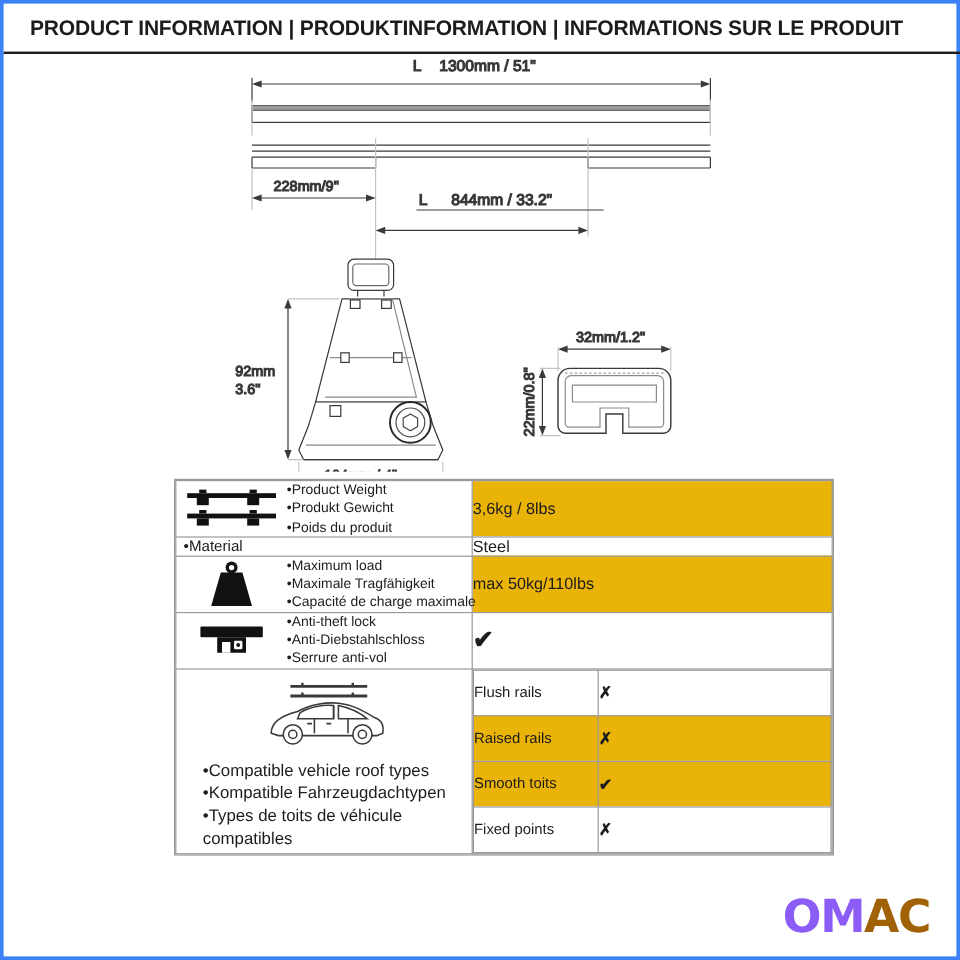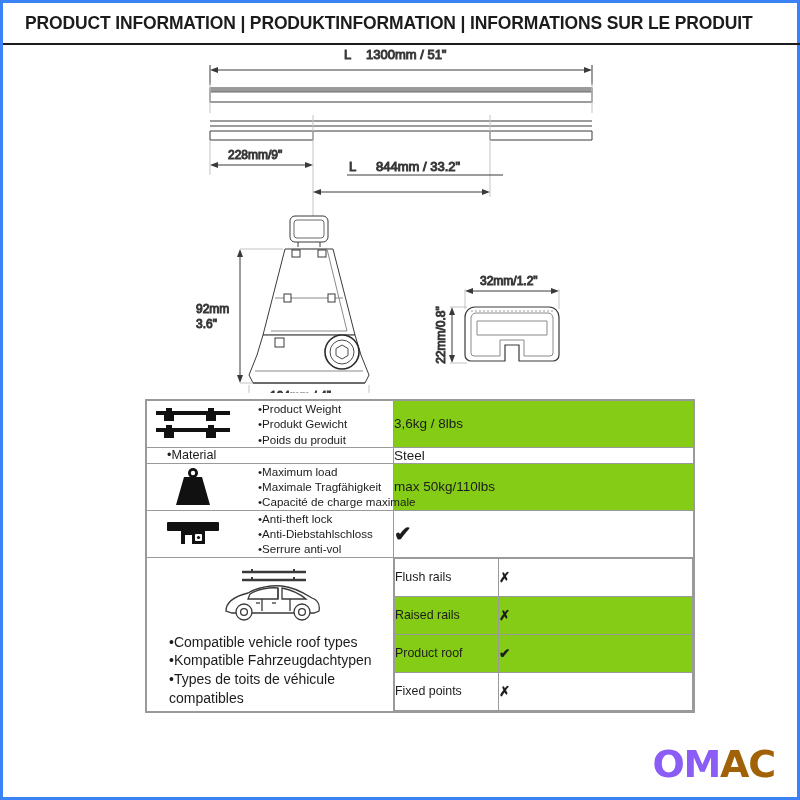--- a/index.html
+++ b/index.html
@@ -76,44 +76,44 @@
   }
   .cell-label {
     width: 246px;
     padding: 6px 4px 6px 6px;
   }
   .cell-value {
     padding: 6px 0 6px 12px;
     font-size: 13.5px;
     color: #1c1c1c;
   }
-  .shaded { background: #84cc16; }
+  .shaded { background: #eab308; }
   .plain { background: #ffffff; }
 
   .label-flex {
     display: flex;
     align-items: center;
-    gap: 19px;
+    gap: 0;
   }
   .label-icon {
     flex: 0 0 auto;
     width: 92px;
     display: flex;
     align-items: center;
     justify-content: center;
   }
   .label-lines {
     font-size: 11.6px;
     line-height: 1.32;
     color: #1c1c1c;
     white-space: nowrap;
   }
   .label-single {
     font-size: 12.6px;
-    padding-left: 20px;
+    padding-left: 6px;
     color: #1c1c1c;
   }
   .tick {
     font-size: 21px;
     line-height: 1;
     font-weight: bold;
   }
 
   
   .compat-label {
@@ -491,21 +491,21 @@
                     <span class="mark">✗</span>
                   </td>
                 </tr>
                 <tr>
                   <td class="sub-name shaded">Raised rails</td>
                   <td class="shaded">
                     <span class="mark">✗</span>
                   </td>
                 </tr>
                 <tr>
-                  <td class="sub-name shaded">Product roof</td>
+                  <td class="sub-name shaded">Smooth toits</td>
                   <td class="shaded">
                     <span class="mark">✔</span>
                   </td>
                 </tr>
                 <tr>
                   <td class="sub-name plain">Fixed points</td>
                   <td class="plain">
                     <span class="mark">✗</span>
                   </td>
                 </tr>

